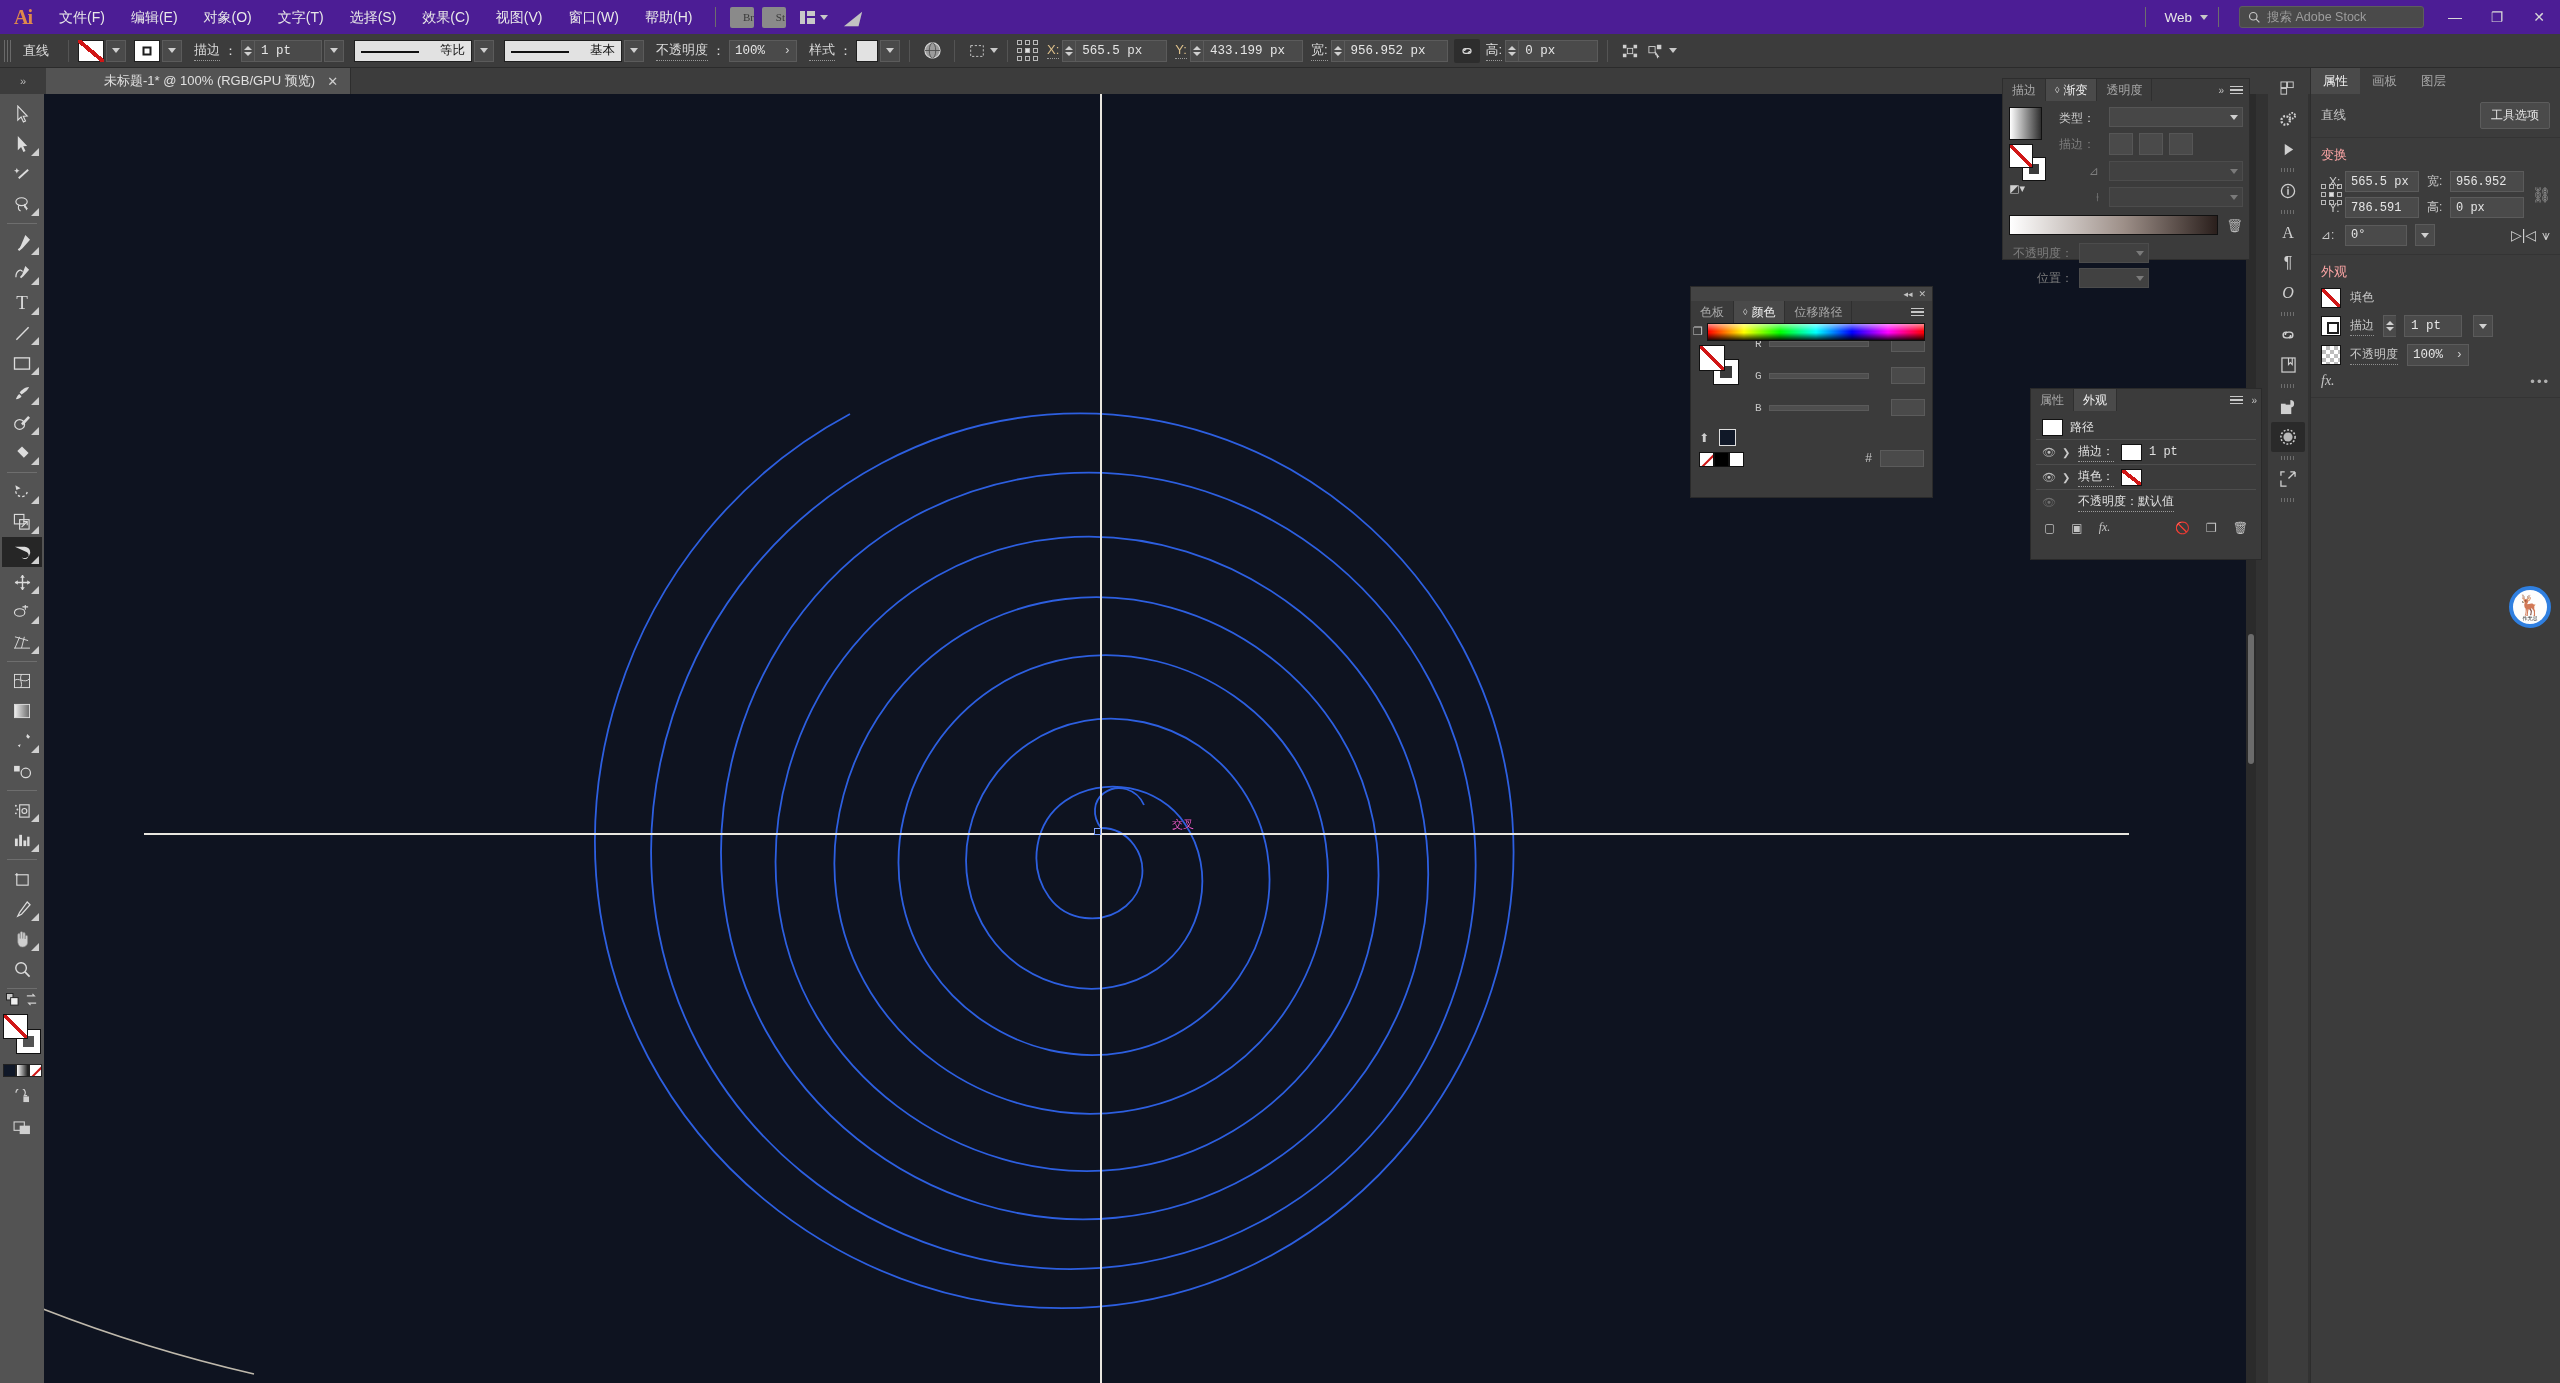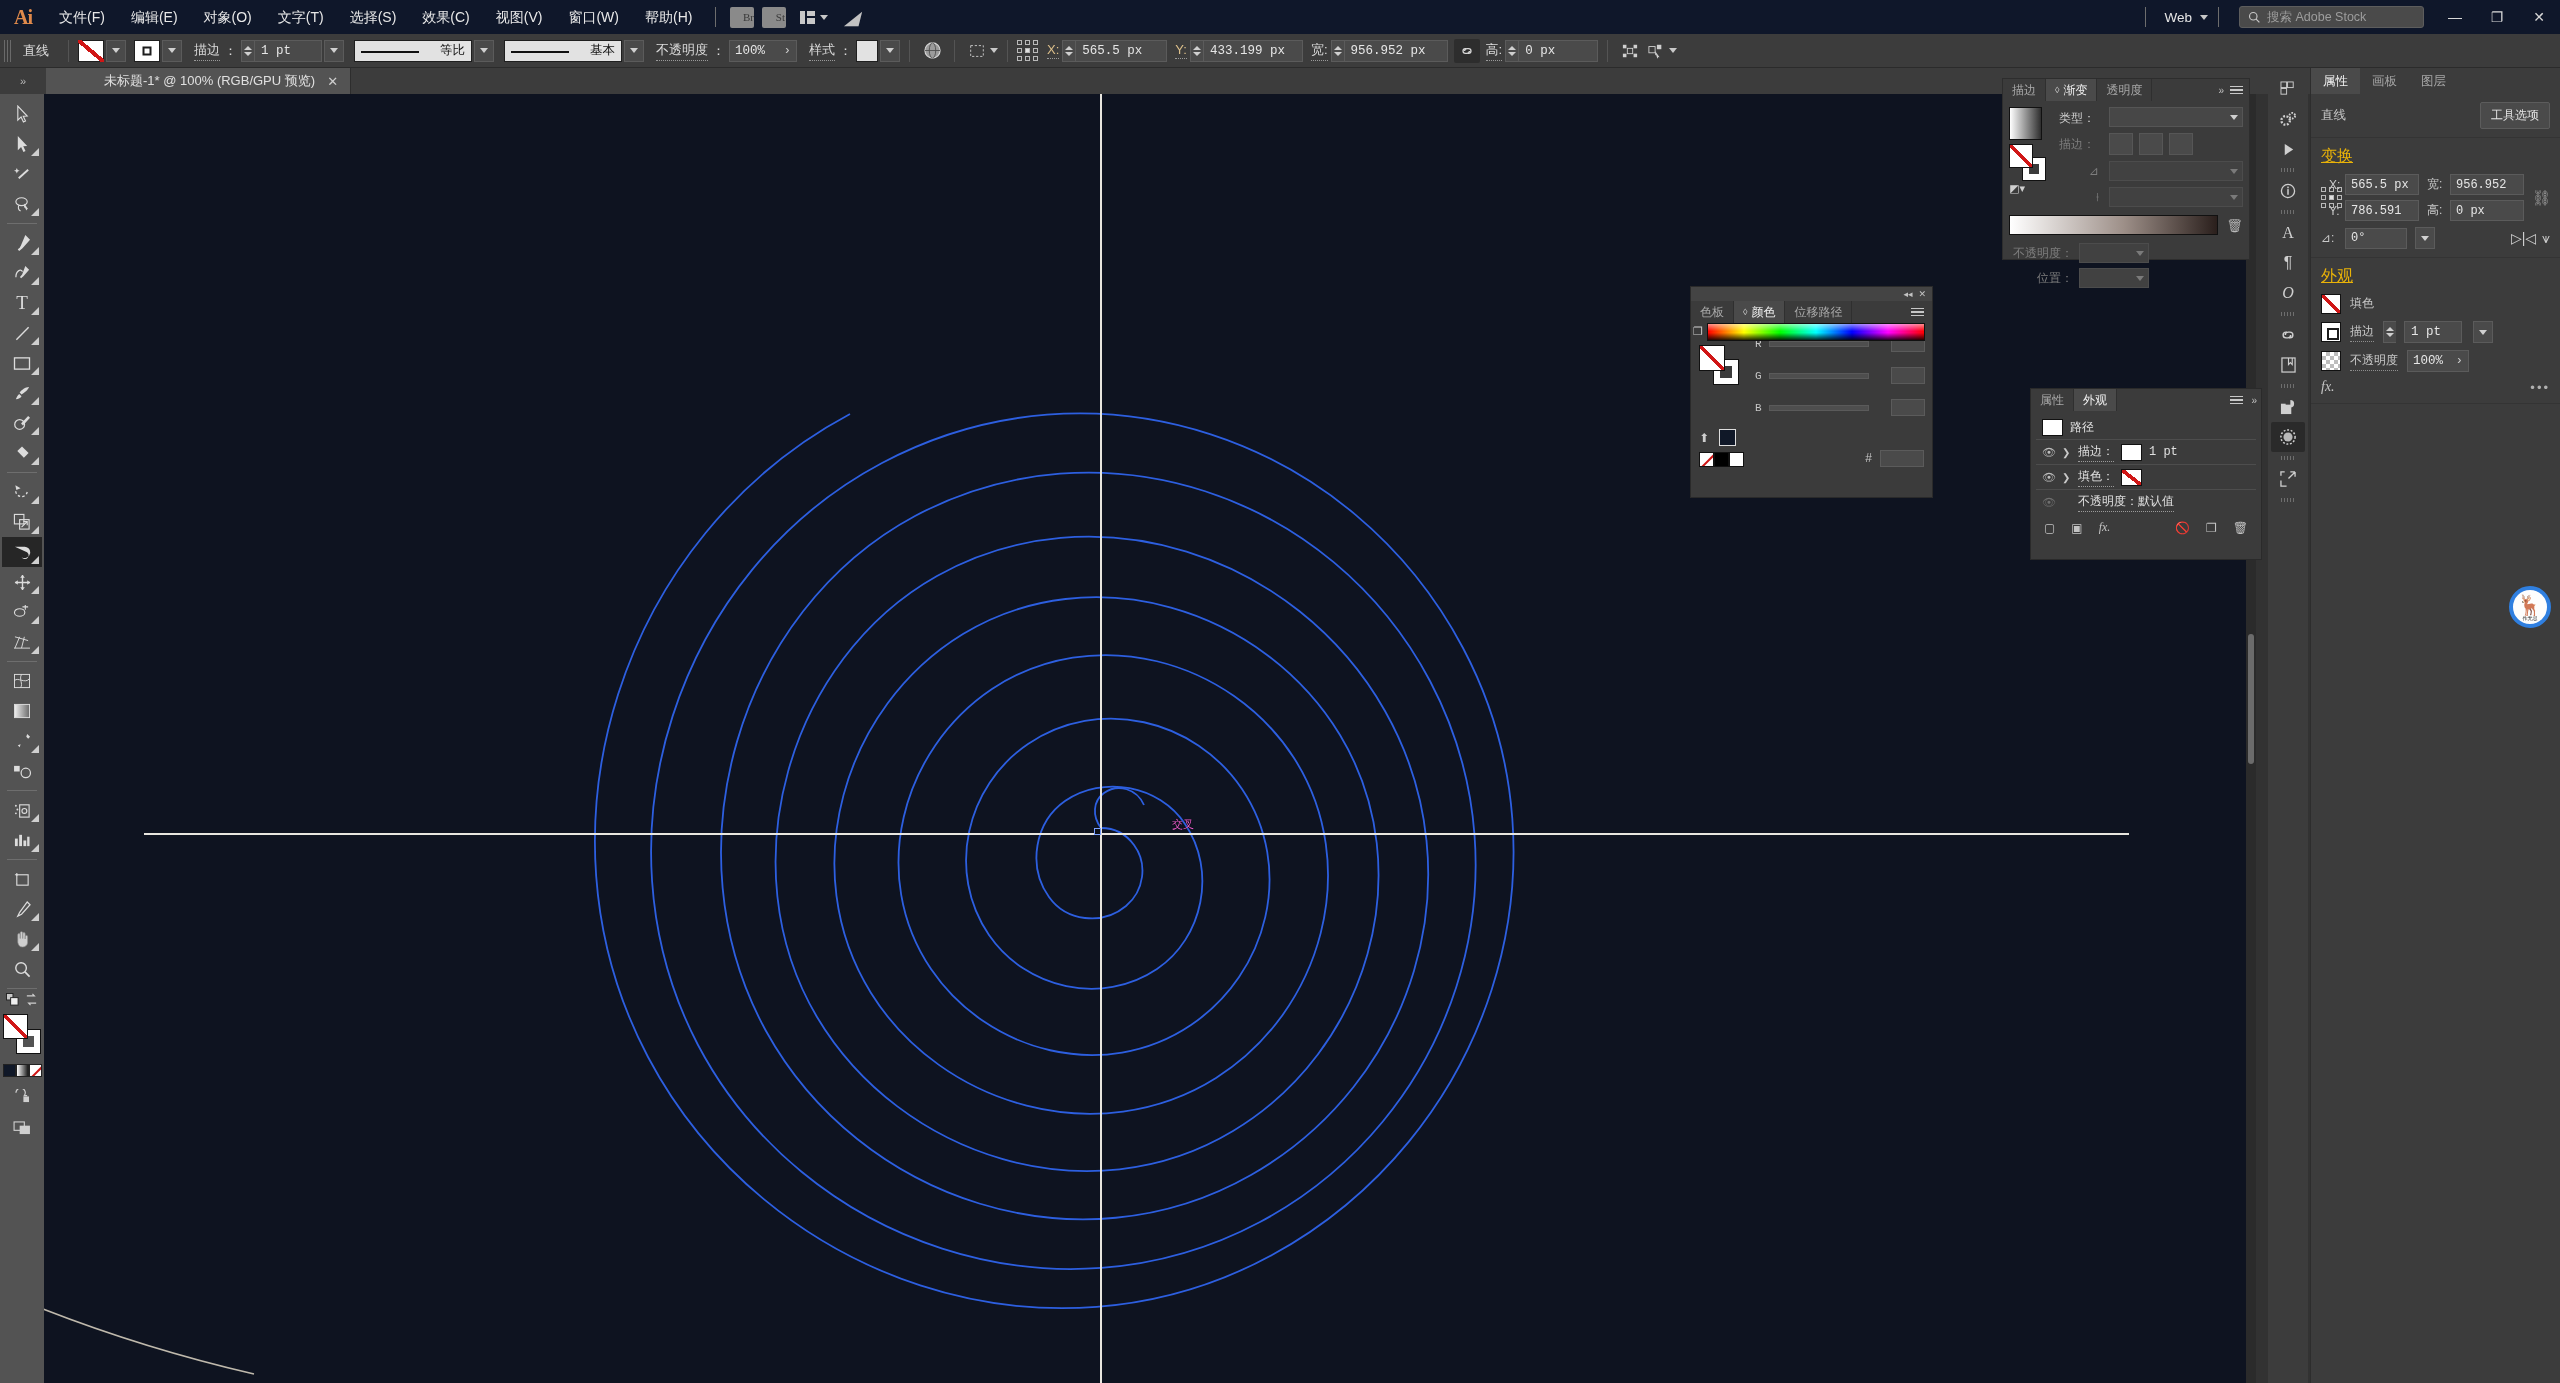--- a/index.html
+++ b/index.html
@@ -8,21 +8,21 @@
     font-family: "Liberation Sans", "DejaVu Sans", sans-serif;
     font-size: 13px;
     color: #d2d2d2;
     -webkit-font-smoothing: antialiased;
   }
   .app { position:relative; width:2560px; height:1383px; background:#323232; }
 
   
   .menubar {
     position:absolute; left:0; top:0; width:2560px; height:34px;
-    background:#0f172a; display:flex; align-items:center;
+    background:#4c1d95; display:flex; align-items:center;
   }
   .ai-logo {
     width:46px; height:34px; display:flex; align-items:center; justify-content:center;
     color:#e08a4b; font-size:20px; font-weight:bold; font-family:"Liberation Serif",serif;
     letter-spacing:-1px;
   }
   .menu-item {
     padding:0 13px; height:34px; line-height:34px; font-size:14px; color:#e8e8e8;
     white-space:nowrap; cursor:default;
   }
@@ -260,21 +260,21 @@
   .grad-bar { height:20px; border:1px solid #111; background:linear-gradient(to right,#ffffff,#9d8f88 55%,#2a1f1c); }
   .grad-btn3 { width:24px; height:22px; background:#4a4a4a; border:1px solid #565656; }
 
   .propspanel { position:absolute; right:0; top:68px; width:250px; height:1315px; background:#3c3c3c; border-left:1px solid #2d2d2d; }
   .pp-tabs { display:flex; height:26px; background:#3c3c3c; }
   .pp-tab { padding:0 12px; display:flex; align-items:center; font-size:12.5px; color:#a6a6a6; }
   .pp-tab.active { background:#4a4a4a; color:#f2f2f2; }
   .pp-section { padding:8px 10px; border-bottom:1px solid #343434; }
   .pp-row { display:flex; align-items:center; justify-content:space-between; }
   .pp-title { font-size:12.5px; color:#c9c9c9; }
-  .pp-heading { font-size:16px; color:#eab308; margin-bottom:7px;text-decoration:underline; }
+  .pp-heading { font-size:13px; color:#fca5a5; margin-bottom:7px; }
   .pp-btn {
     background:#4a4a4a; border:1px solid #5c5c5c; color:#e4e4e4; font-size:12px;
     padding:4px 10px; border-radius:2px; text-align:center;
   }
   .xf-grid { display:flex; align-items:center; gap:8px; }
   .ref-grid { width:22px; height:22px; position:relative; }
   .ref-grid i { position:absolute; width:5px; height:5px; border:1px solid #b9b9b9; }
   .ref-grid i.c { background:#e0e0e0; }
   .xf-field { display:flex; align-items:center; gap:3px; }
   .xf-lbl { font-size:12px; color:#c9c9c9; width:13px; }

